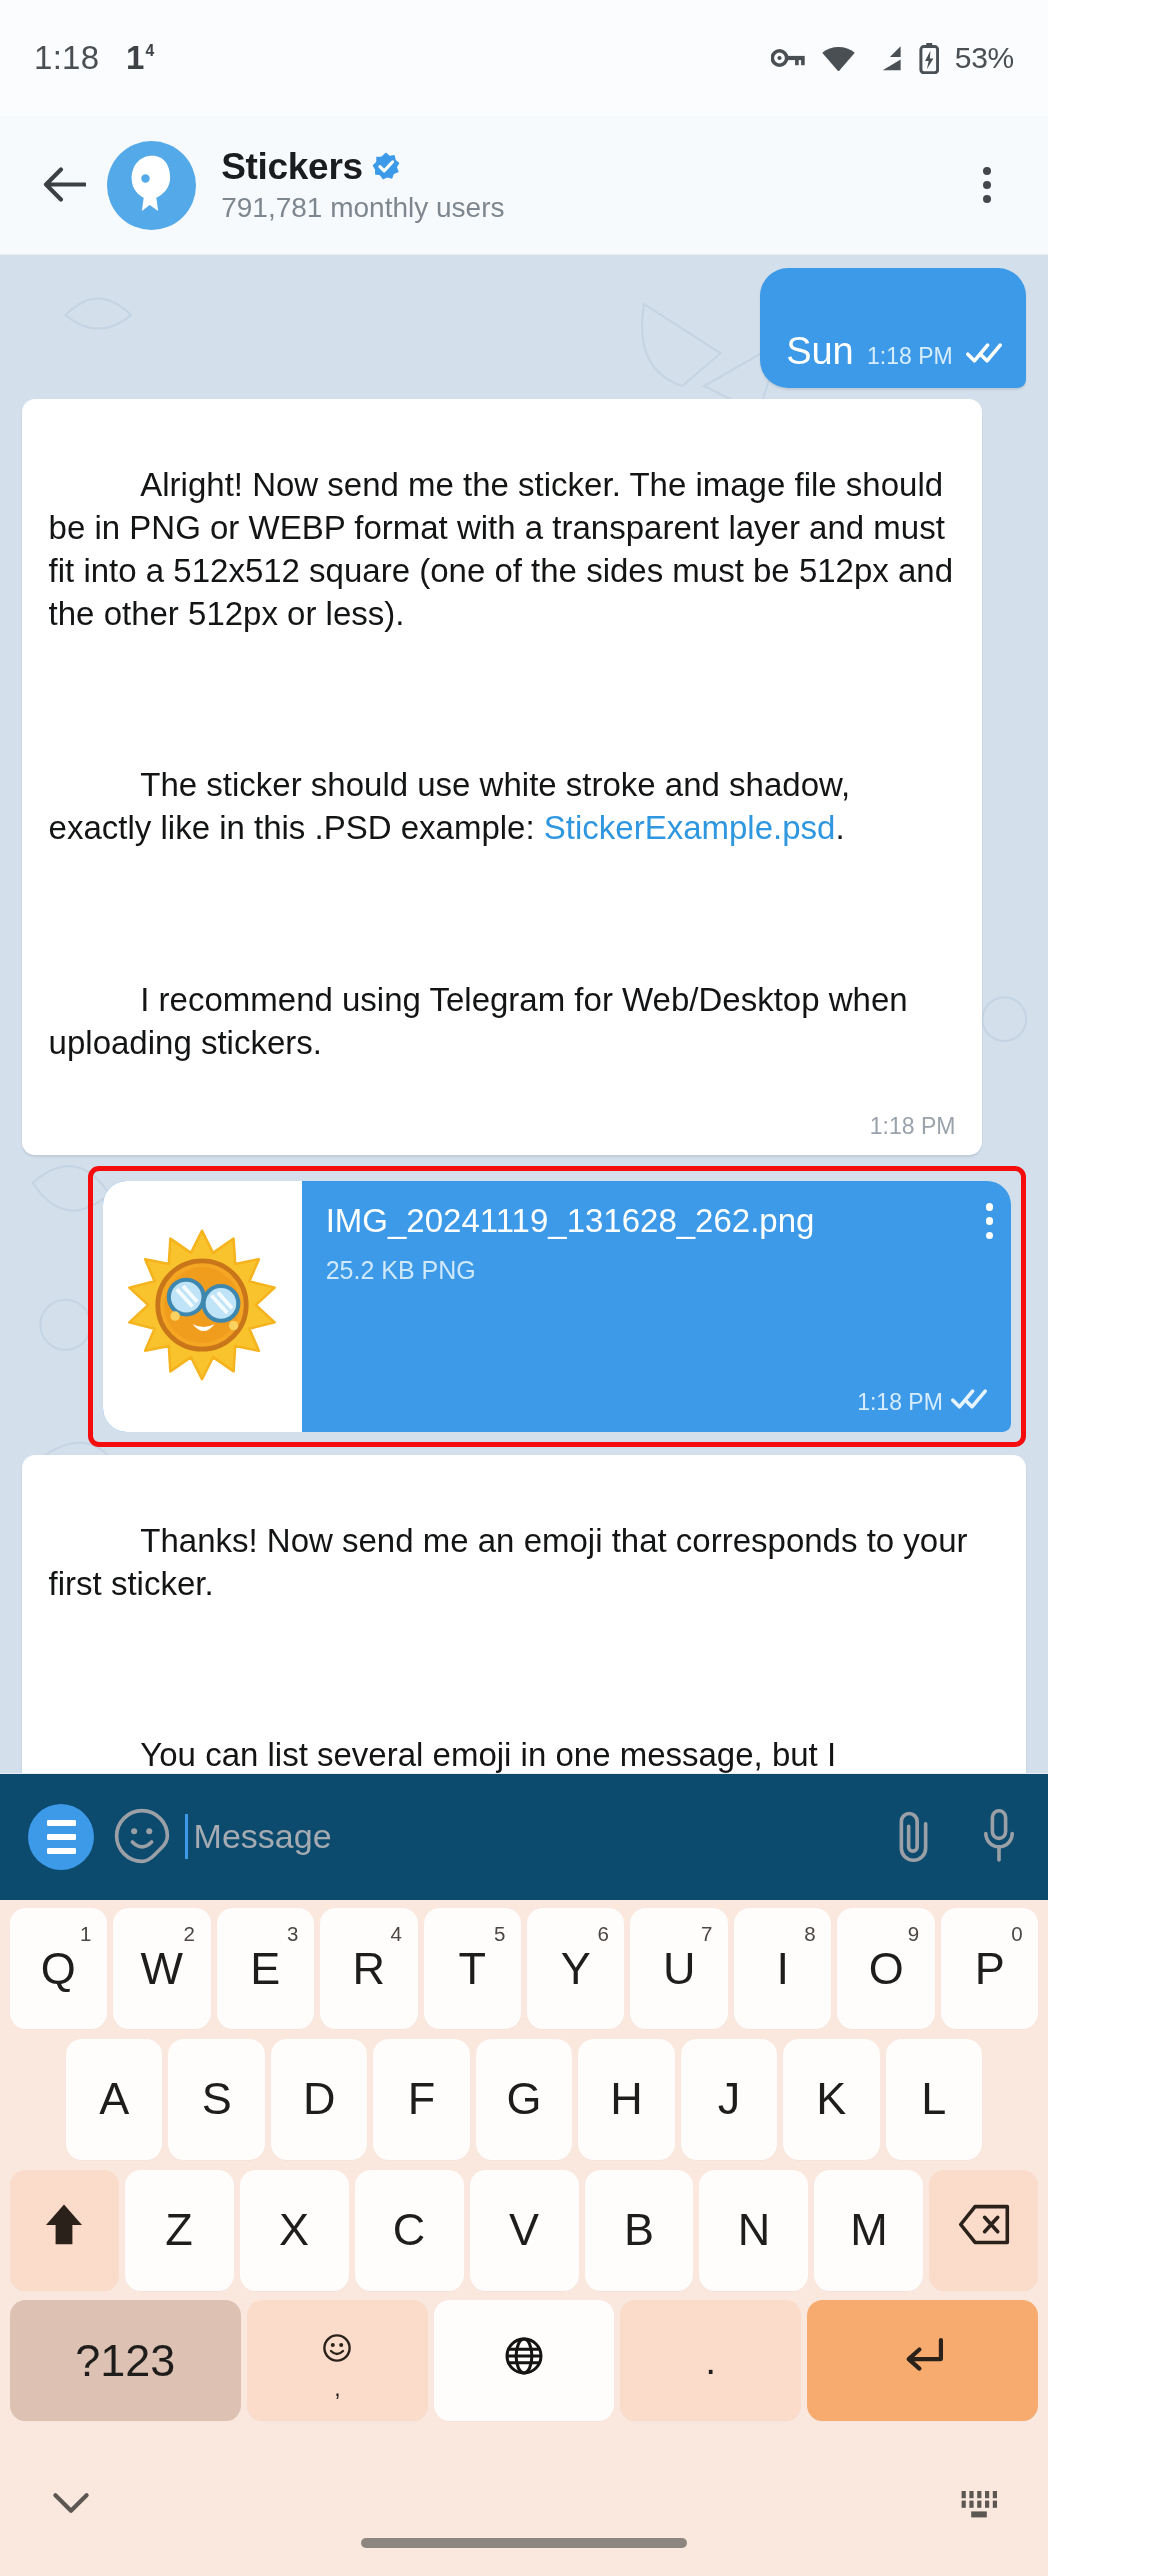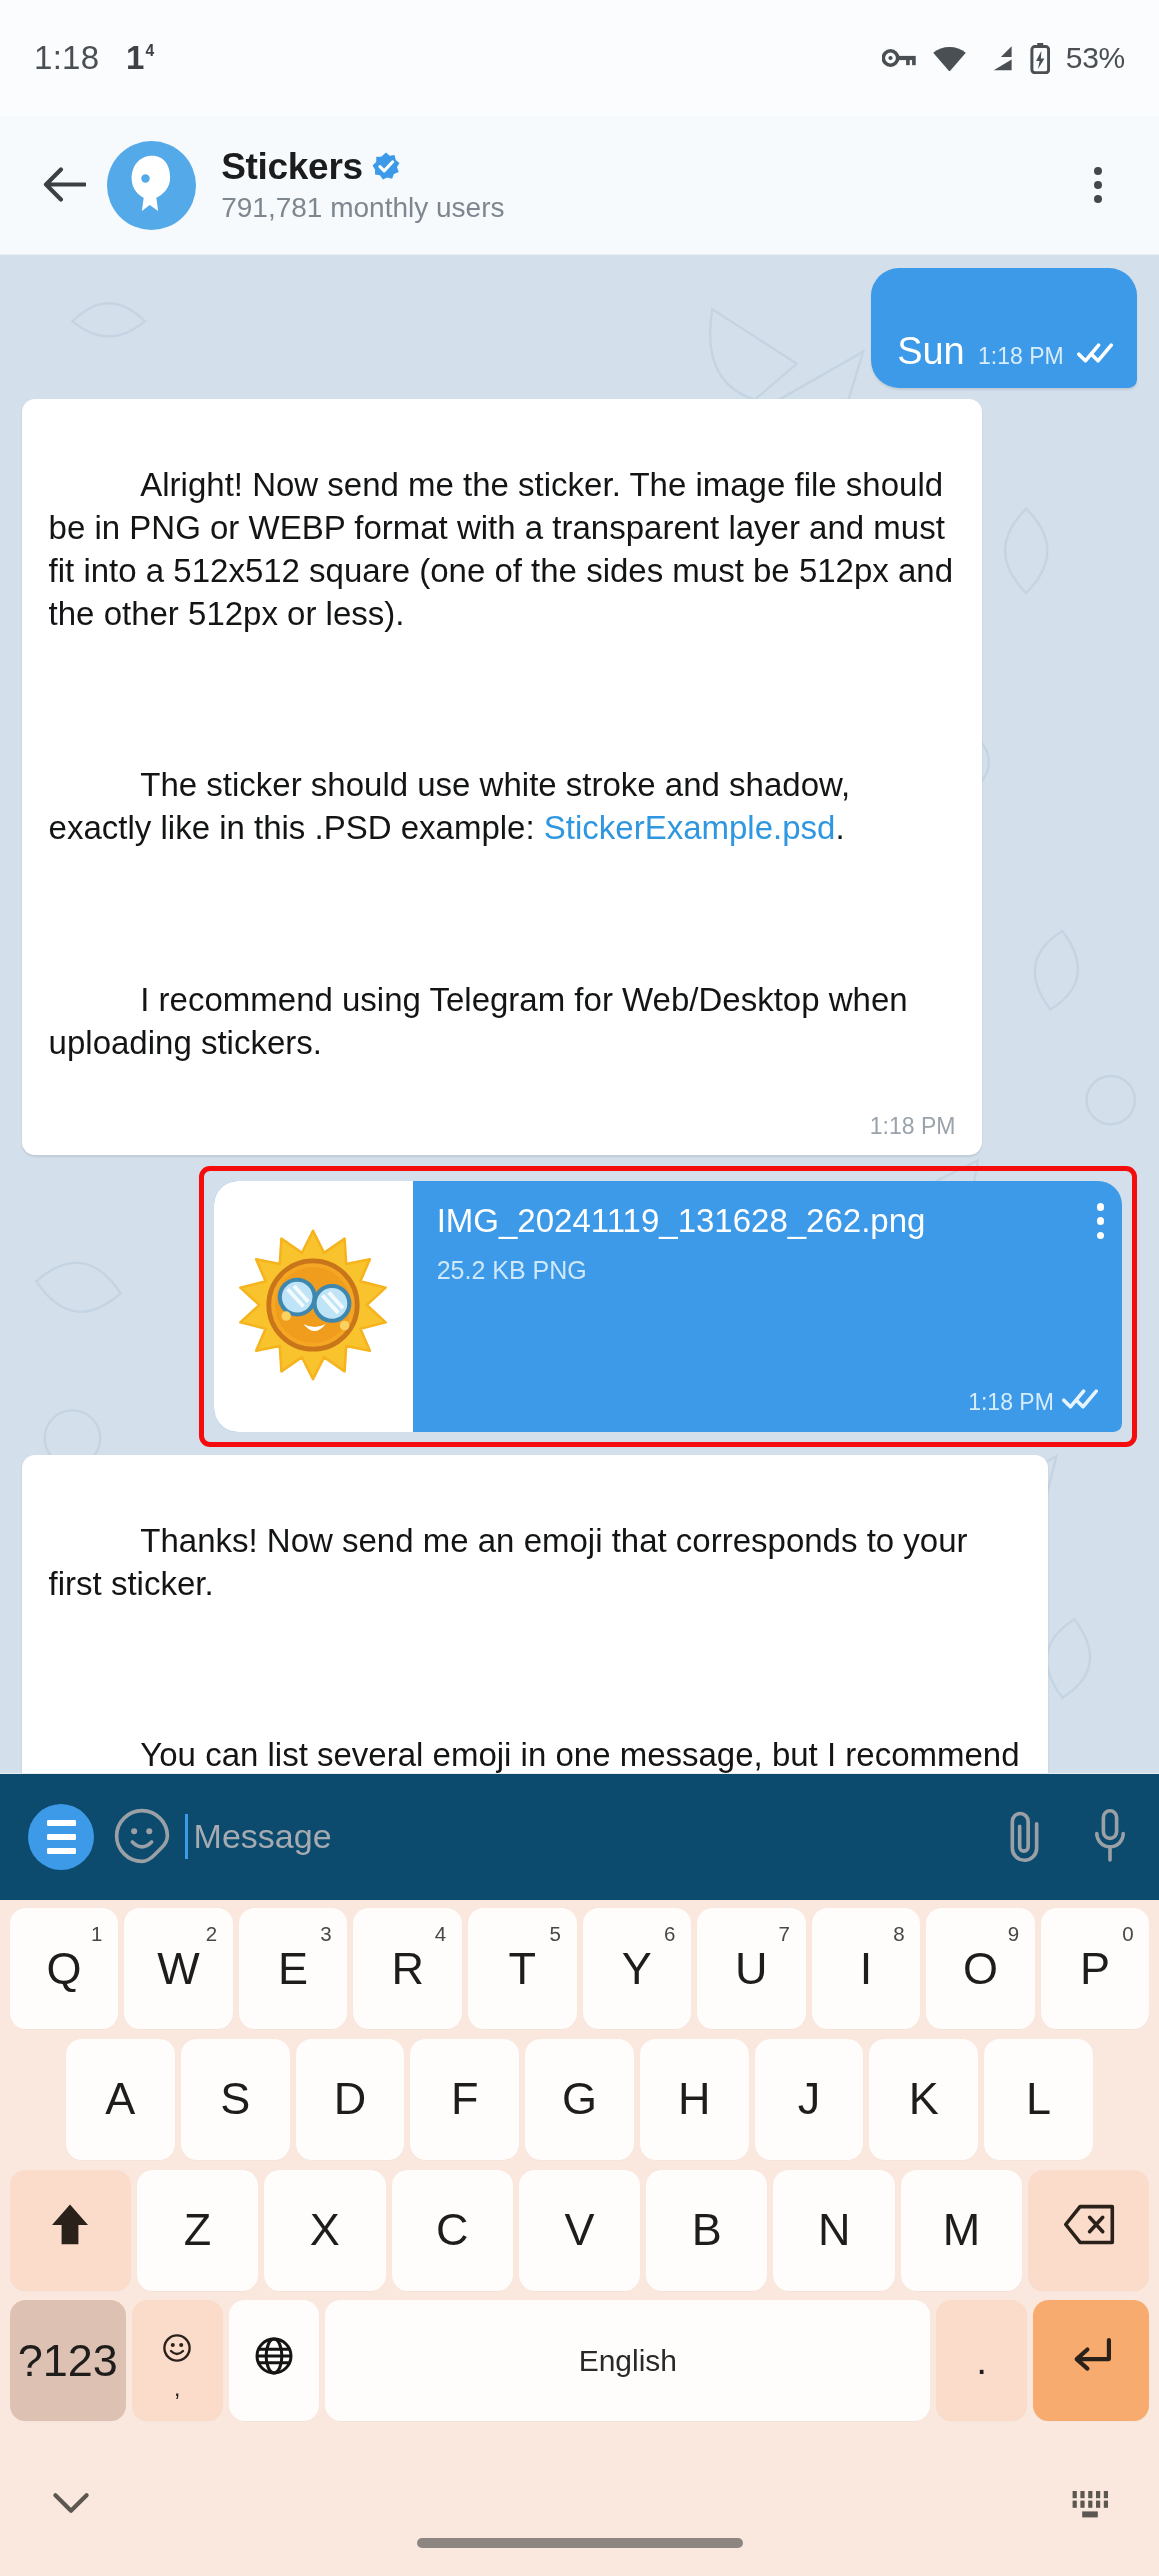--- a/index.html
+++ b/index.html
@@ -5,21 +5,21 @@
   * { box-sizing: border-box; margin: 0; padding: 0; }
   html, body {
     width: 1159px;
     height: 2576px;
     font-family: "Liberation Sans", sans-serif;
     background: #ffffff;
     overflow: hidden;
   }
   .screen {
     position: relative;
-    width: 1159px;
+    width: 1048px;
     height: 2576px;
     display: flex;
     flex-direction: column;
     background: #fdfdfd;
   }
 
   
   .status-bar {
     height: 116px;
     background: #fbfcfd;
@@ -548,21 +548,20 @@
       </div>
       <div class="key globe">
         <span>
           <svg width="40" height="40" viewBox="0 0 66 66">
               <circle cx="33" cy="33" r="28" fill="none" stroke="#151413" stroke-width="5"></circle>
               <ellipse cx="33" cy="33" rx="13" ry="28" fill="none" stroke="#151413" stroke-width="5"></ellipse>
               <path d="M6 22 L60 22 M6 44 L60 44 M5 33 L61 33" stroke="#151413" stroke-width="5"></path>
             </svg>
         </span>
       </div>
-      <div class="key space">English</div>
       <div class="key period">.</div>
       <div class="key enter">
         <span>
           <svg width="48" height="43" viewBox="0 0 80 72">
               <path d="M70 10 L70 42 L18 42" fill="none" stroke="#2b211b" stroke-width="7" stroke-linecap="round" stroke-linejoin="round"></path>
               <path d="M34 26 L16 42 L34 58" fill="none" stroke="#2b211b" stroke-width="7" stroke-linecap="round" stroke-linejoin="round"></path>
             </svg>
         </span>
       </div>
     </div>

